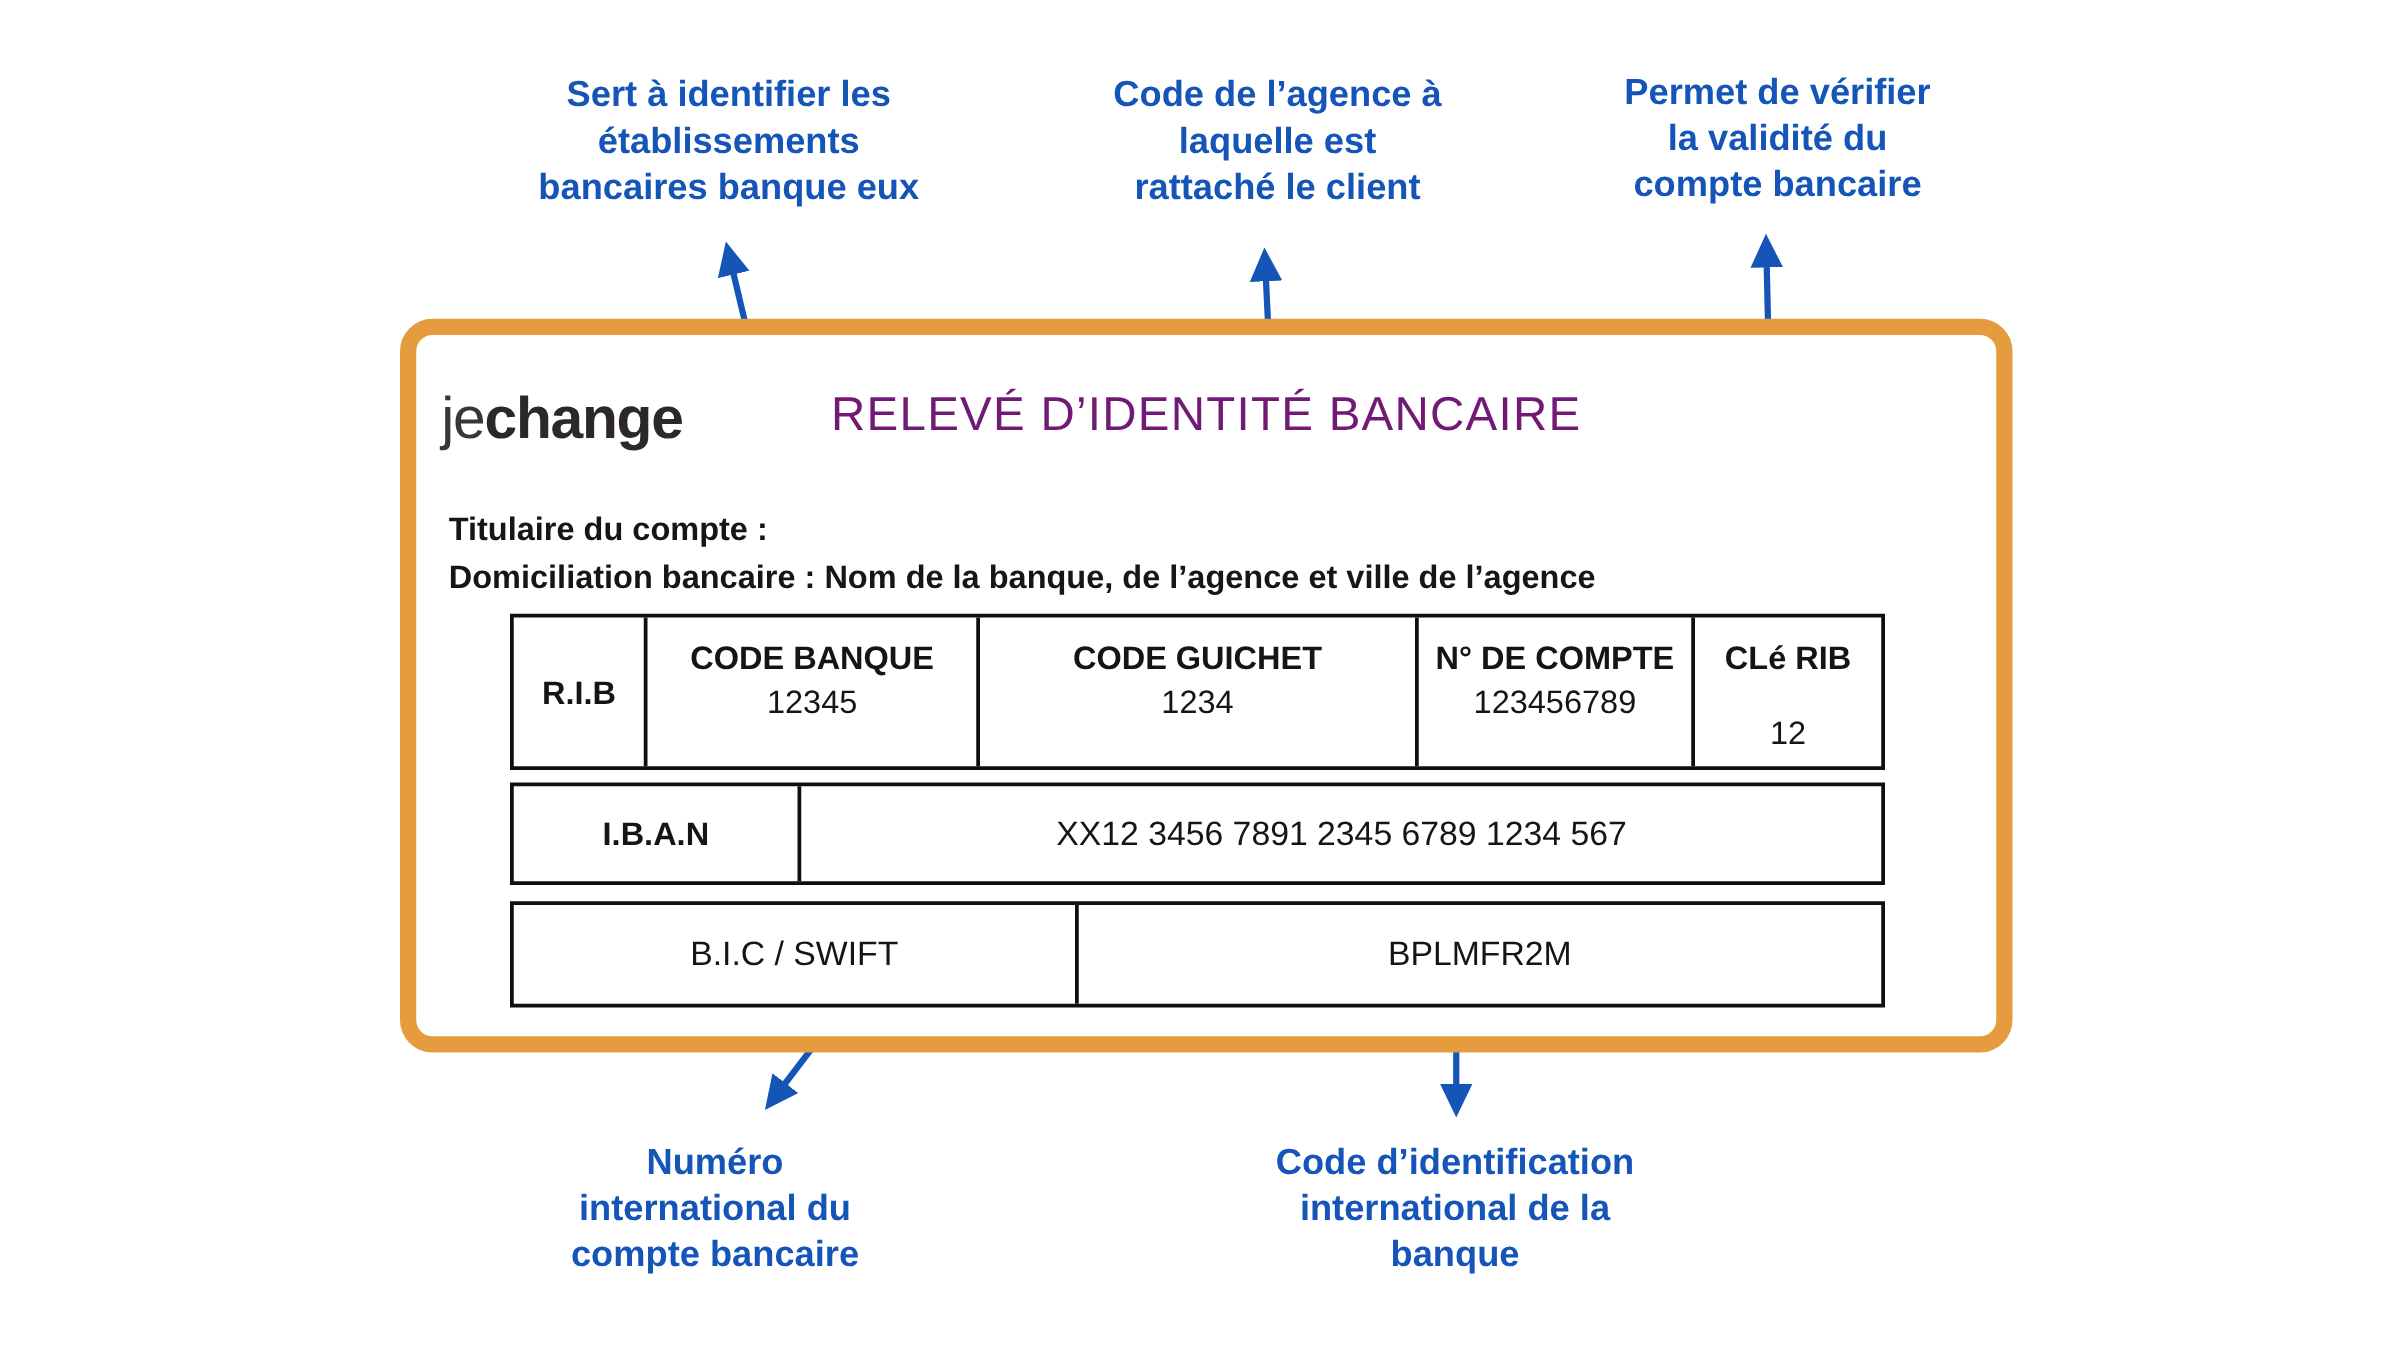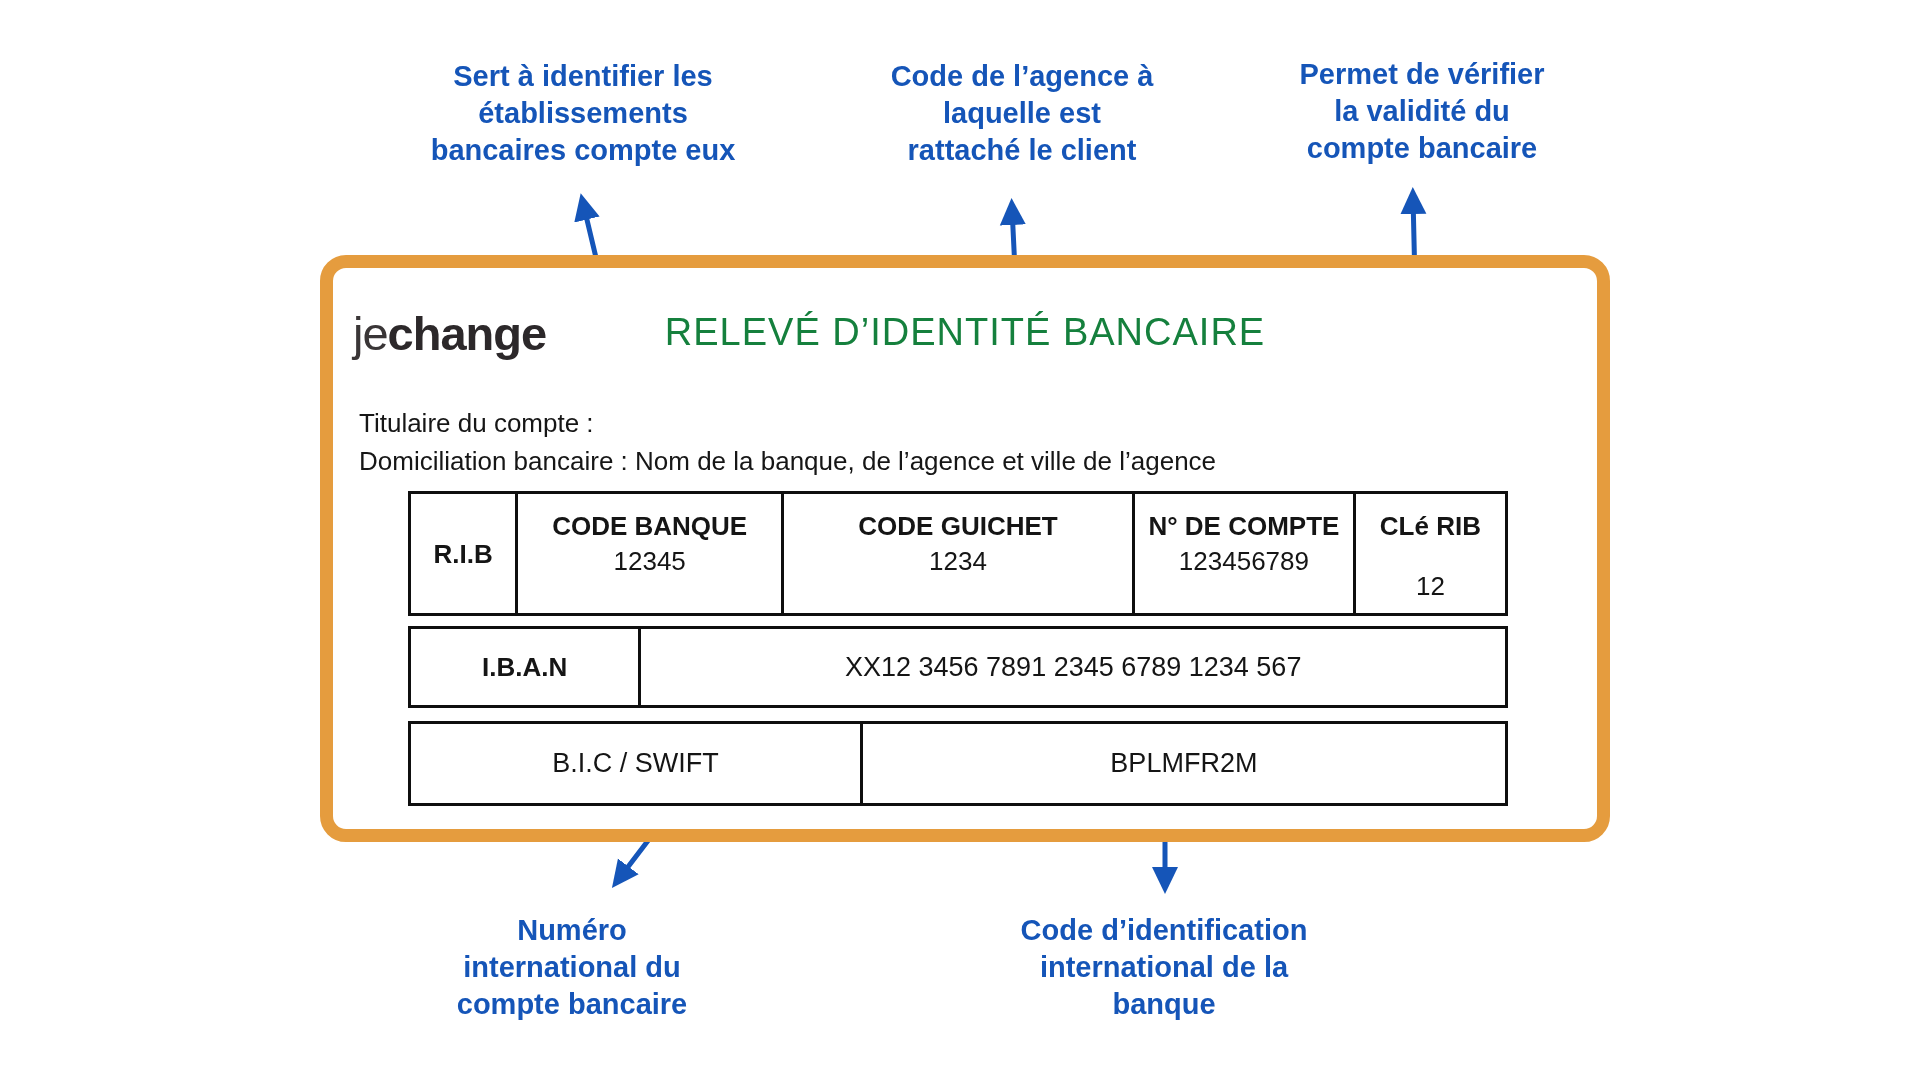--- a/index.html
+++ b/index.html
@@ -47,27 +47,27 @@
     color:#2c282a;
     letter-spacing:-1px;
   }
   .logo .lt{font-weight:400;color:#3a3637;}
   .logo .bd{font-weight:700;}
   .doc-title{
     position:absolute;left:0;top:42px;width:100%;
     text-align:center;
     font-size:38px;line-height:44px;
     letter-spacing:1px;
-    color:#15803d;
+    color:#701a75;
     font-weight:400;
   }
   .doc-line{
     position:absolute;left:26px;
     font-size:26px;line-height:32px;
-    font-weight:400;color:#161616;
+    font-weight:700;color:#161616;
   }
   .doc-line.holder{top:139px;}
   .doc-line.domi{top:177px;}
   
   .tbl{
     position:absolute;left:75px;width:1100px;
     display:flex;
     border:3px solid #0f0f0f;
     background:#fff;
   }
@@ -92,21 +92,21 @@
   .w-biclab{width:450px;}
   .w-bicval{width:647px;}
 </style>
 </head>
 <body>
 
 <div class="canvas">
 
   <div class="note" style="left:583px;top:58px;">Sert à identifier les
 établissements
-bancaires compte eux</div>
+bancaires banque eux</div>
   <div class="note" style="left:1022px;top:58px;">Code de l’agence à
 laquelle est
 rattaché le client</div>
   <div class="note" style="left:1422px;top:56px;">Permet de vérifier
 la validité du
 compte bancaire</div>
 
   <svg class="arrows" viewBox="0 0 1920 1080" xmlns="http://www.w3.org/2000/svg">
     <defs>
       <marker id="arrowhead" markerWidth="6" markerHeight="6" refX="3.4" refY="3" orient="auto" markerUnits="strokeWidth">

